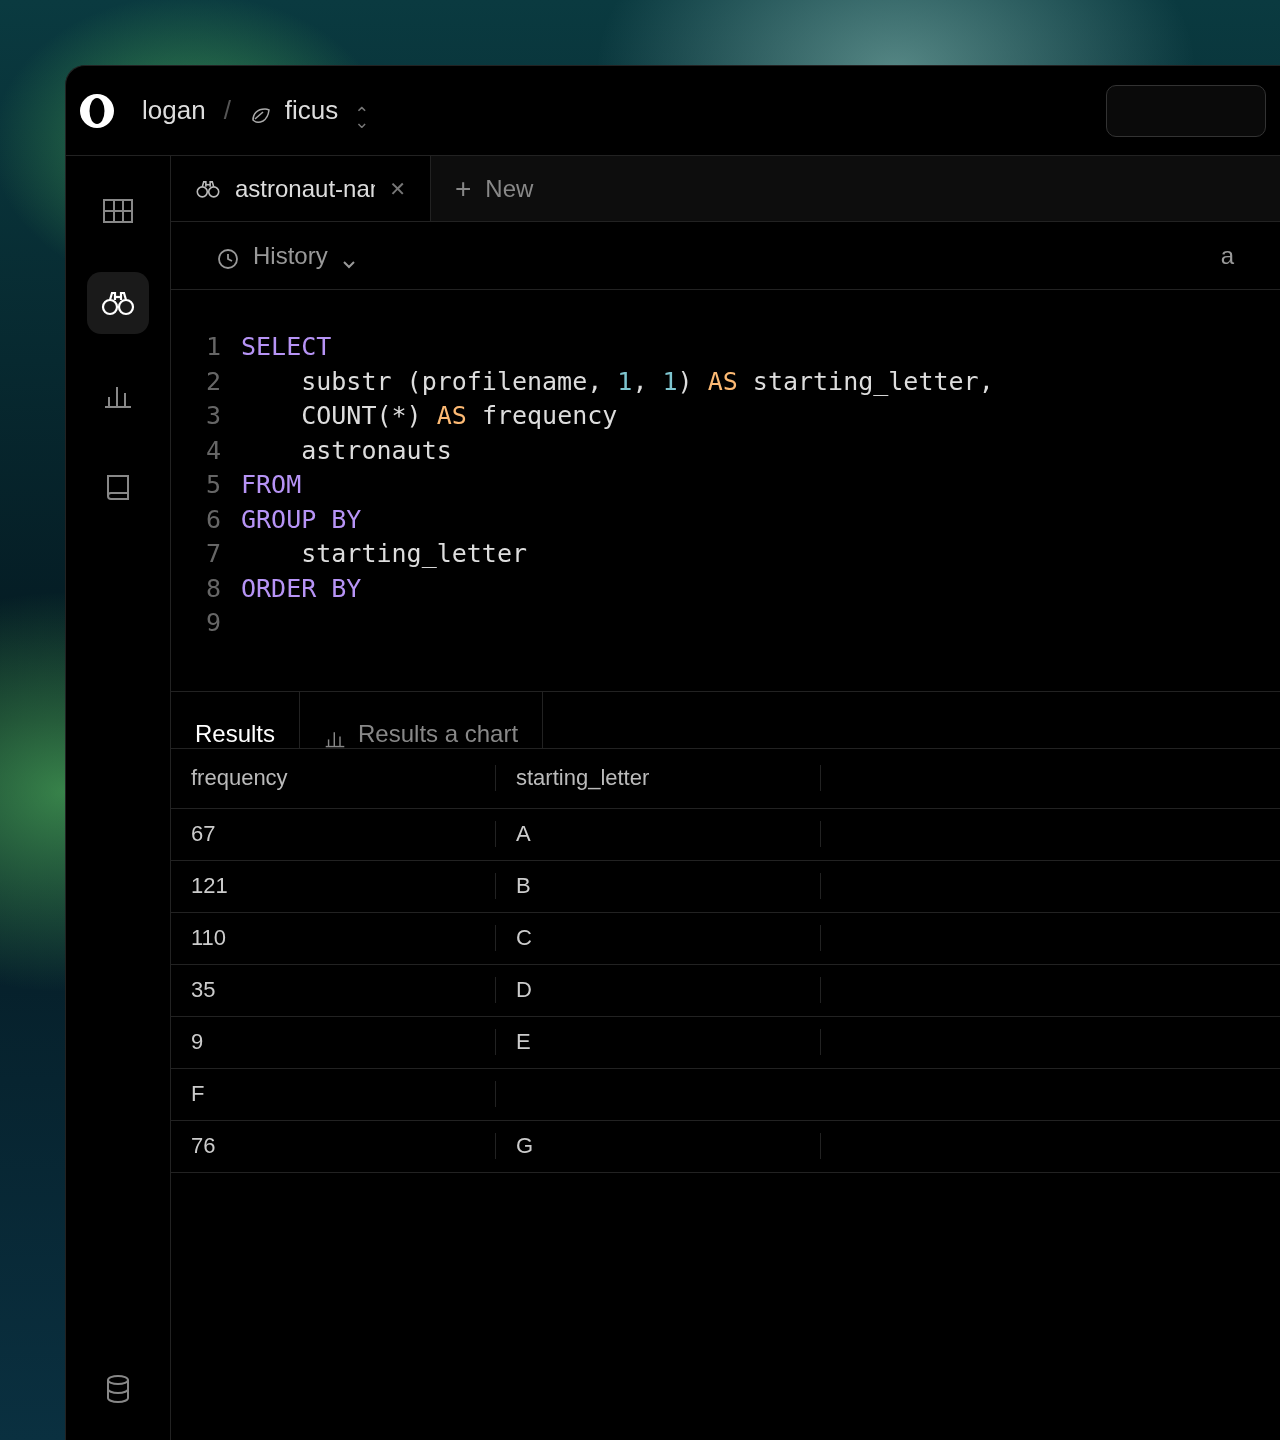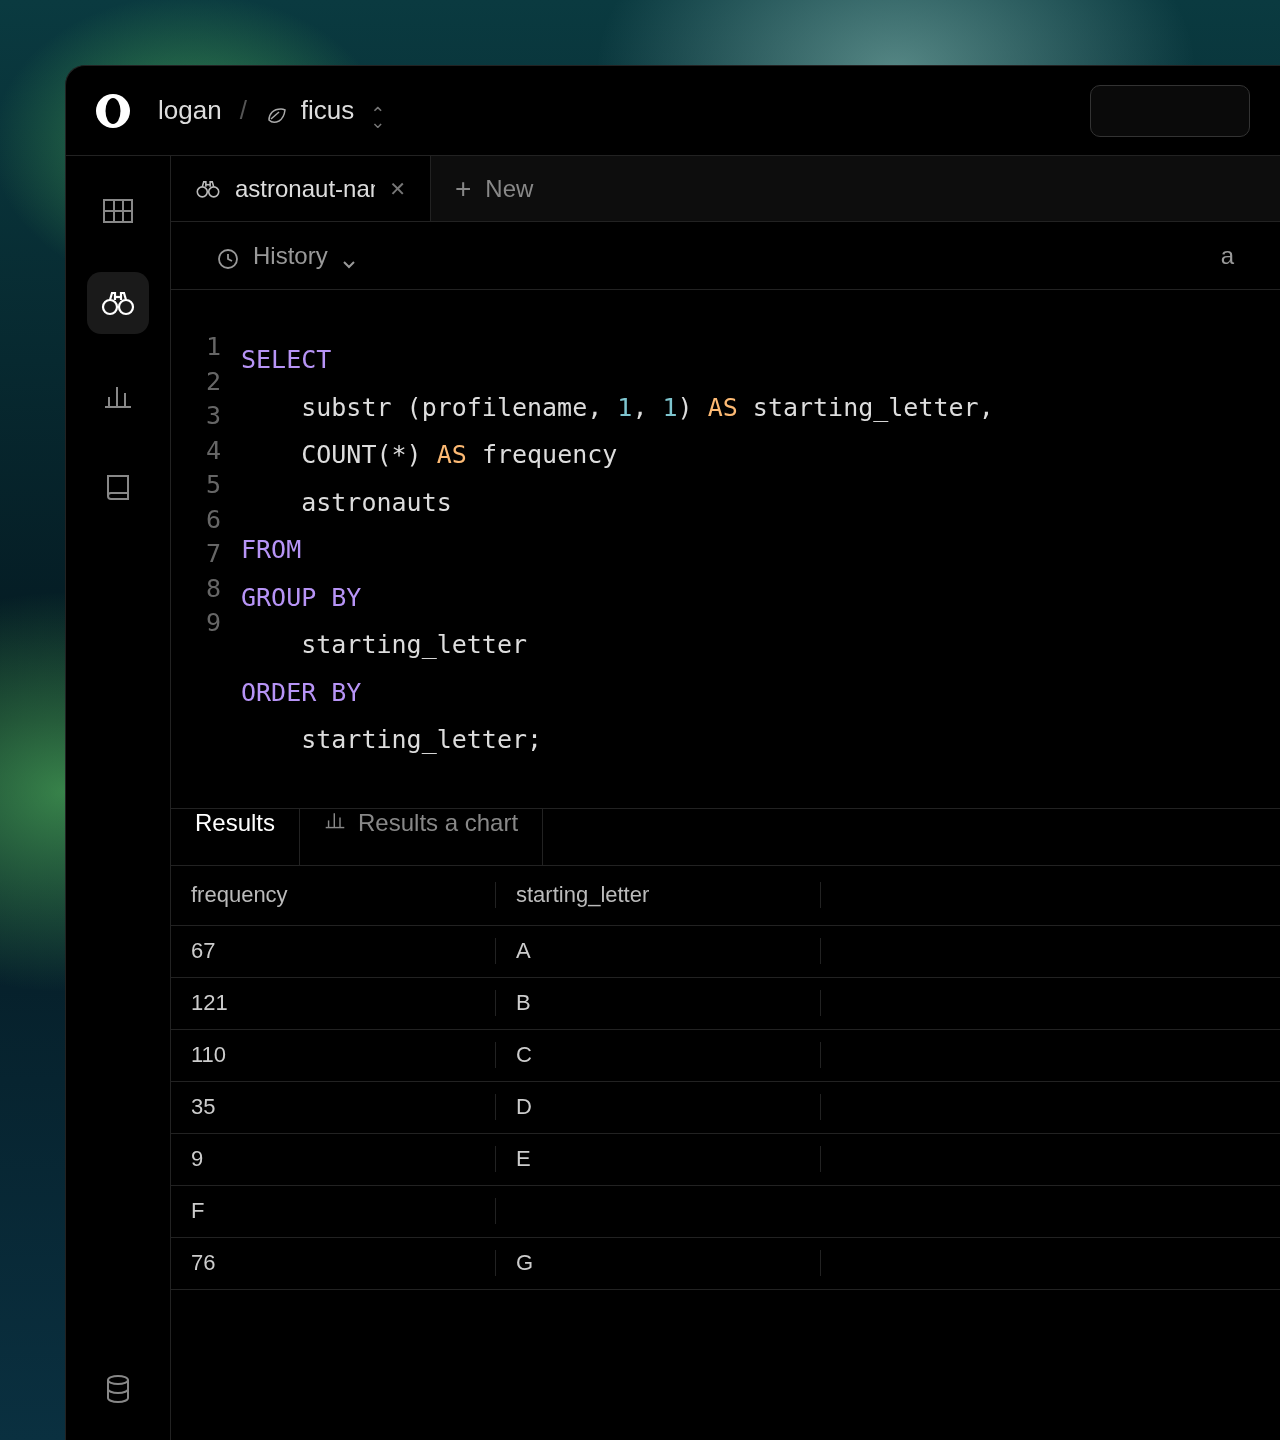--- a/index.html
+++ b/index.html
@@ -39,21 +39,21 @@
       border-right: none;
       border-bottom: none;
       display: flex;
       flex-direction: column;
     }
     
     .titlebar {
       height: 90px;
       display: flex;
       align-items: center;
-      padding: 0 30px;
+      padding: 0 14px;
       border-bottom: 1px solid #222;
       gap: 28px;
     }
     
     .logo {
       width: 34px;
       height: 34px;
       background: #fff;
       border-radius: 50%;
       position: relative;
@@ -241,39 +241,38 @@
       height: 34.5px;
     }
     
     .code {
       color: #ddd;
     }
     
     .code-line {
       height: 34.5px;
       white-space: pre;
-      margin-top: 13px;
     }
     
     .kw { color: #b794f6; }
     .fn { color: #ddd; }
     .num { color: #7ec5cf; }
     .op { color: #fdba74; }
     
     .results-tabs {
       height: 58px;
       display: flex;
       border-top: 1px solid #222;
       border-bottom: 1px solid #222;
     }
     
     .results-tab {
       padding: 0 24px;
       display: flex;
-      align-items: flex-start;
+      align-items: flex-end;
       gap: 12px;
       font-size: 24px;
       color: #888;
       border-right: 1px solid #222;
       cursor: pointer;
     }
     
     .results-tab.active {
       color: #fff;
     }
@@ -436,21 +435,20 @@
         </div>
         <div class="code">
           <div class="code-line"><span class="kw">SELECT</span></div>
           <div class="code-line">    <span class="fn">substr</span> (<span>profilename</span>, <span class="num">1</span>, <span class="num">1</span>) <span class="op">AS</span> <span>starting_letter</span>,</div>
           <div class="code-line">    <span class="fn">COUNT</span>(<span>*</span>) <span class="op">AS</span> <span>frequency</span></div>
           <div class="code-line">    <span>astronauts</span></div>
           <div class="code-line"><span class="kw">FROM</span></div>
           <div class="code-line"><span class="kw">GROUP BY</span></div>
           <div class="code-line">    <span>starting_letter</span></div>
           <div class="code-line"><span class="kw">ORDER BY</span></div>
-          <div class="code-line">    <span>starting_letter</span>;</div>
         </div>
       </div>
 
       <div class="results-tabs">
         <div class="results-tab active">
           <span>Results</span>
         </div>
         <div class="results-tab">
           <svg width="22" height="20" viewBox="0 0 30 28" fill="none" stroke="#888" stroke-width="2">
             <line x1="2" y1="26" x2="28" y2="26"></line>

